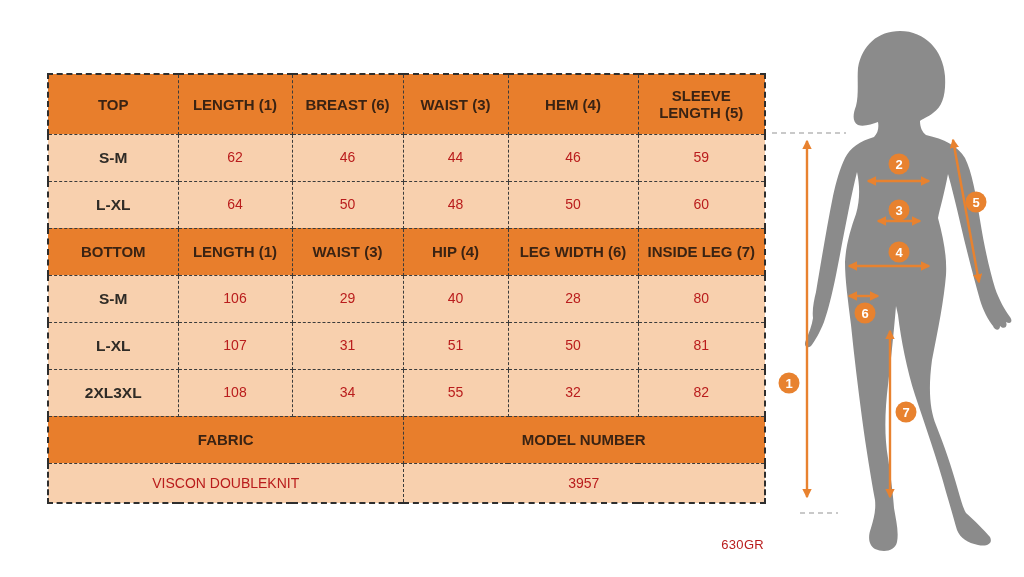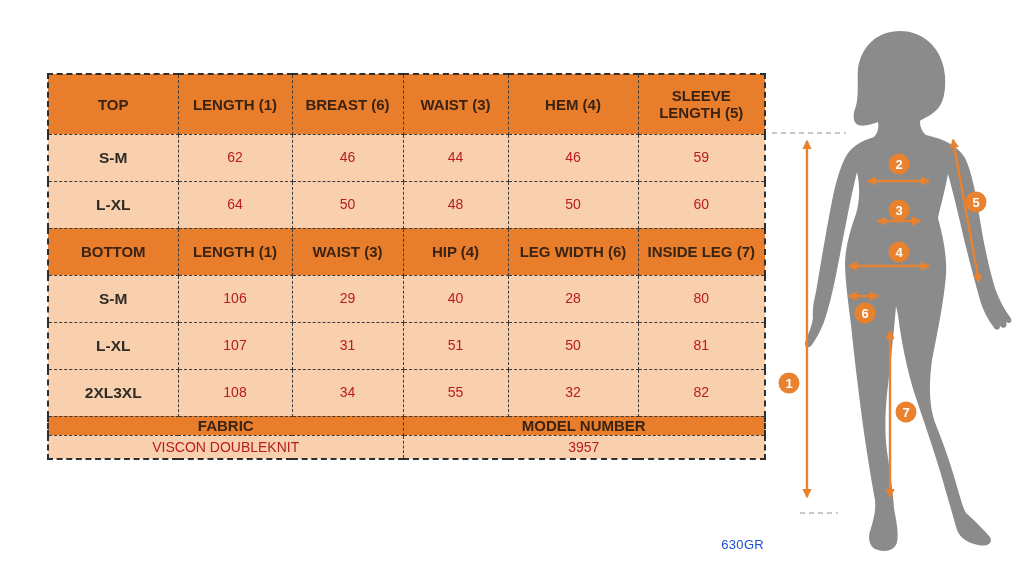--- a/index.html
+++ b/index.html
@@ -17,26 +17,26 @@
     border:1px dashed #3b3b3b;
     text-align:center;vertical-align:middle;
     padding:0 4px;line-height:1.15;
   }
   td.hd{background:#E87E2C;color:#3A2313;font-weight:bold;font-size:15px;}
   td.dt{background:#F8D0AE;color:#b91c1c;font-size:14px;}
   td.dt.lbl{font-weight:bold;font-size:15.5px;color:#2F2B26;}
   tr.r1{height:60px;}
   tr.rh{height:47px;}
   tr.rd{height:47px;}
-  tr.rf1{height:19px;}
-  tr.rf2{height:24px;border-radius:7px;}
+  tr.rf1{height:47px;}
+  tr.rf2{height:40px;border-radius:7px;}
   
   .footnote{
     position:absolute;left:47px;top:537px;width:717px;
-    text-align:right;font-size:13px;color:#1d4ed8;letter-spacing:.3px;
+    text-align:right;font-size:13px;color:#b91c1c;letter-spacing:.3px;
   }
   
   svg.diagram{position:absolute;left:0;top:0;width:1024px;height:577px;}
   .badge-num{
     font-family:"Liberation Sans",sans-serif;font-size:13px;font-weight:bold;
     fill:#ffffff;text-anchor:middle;
   }
 </style>
 </head>
 <body>

